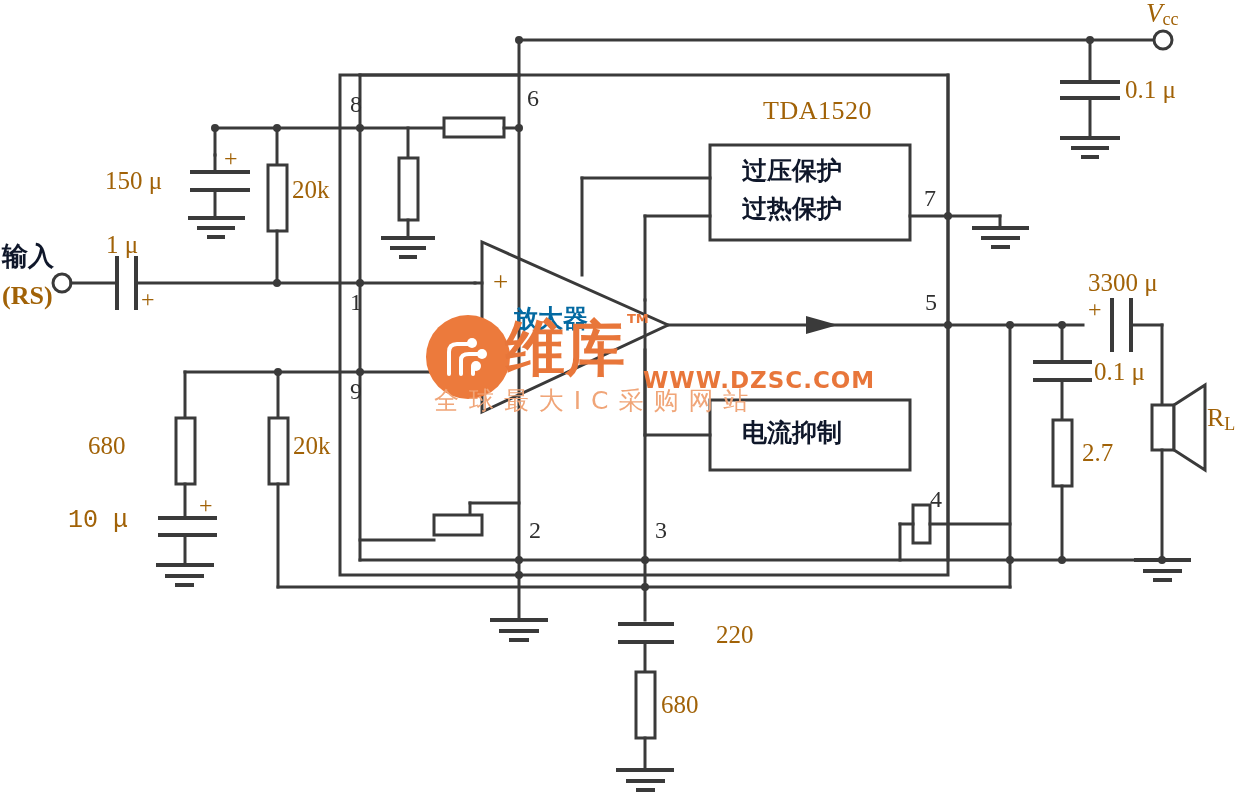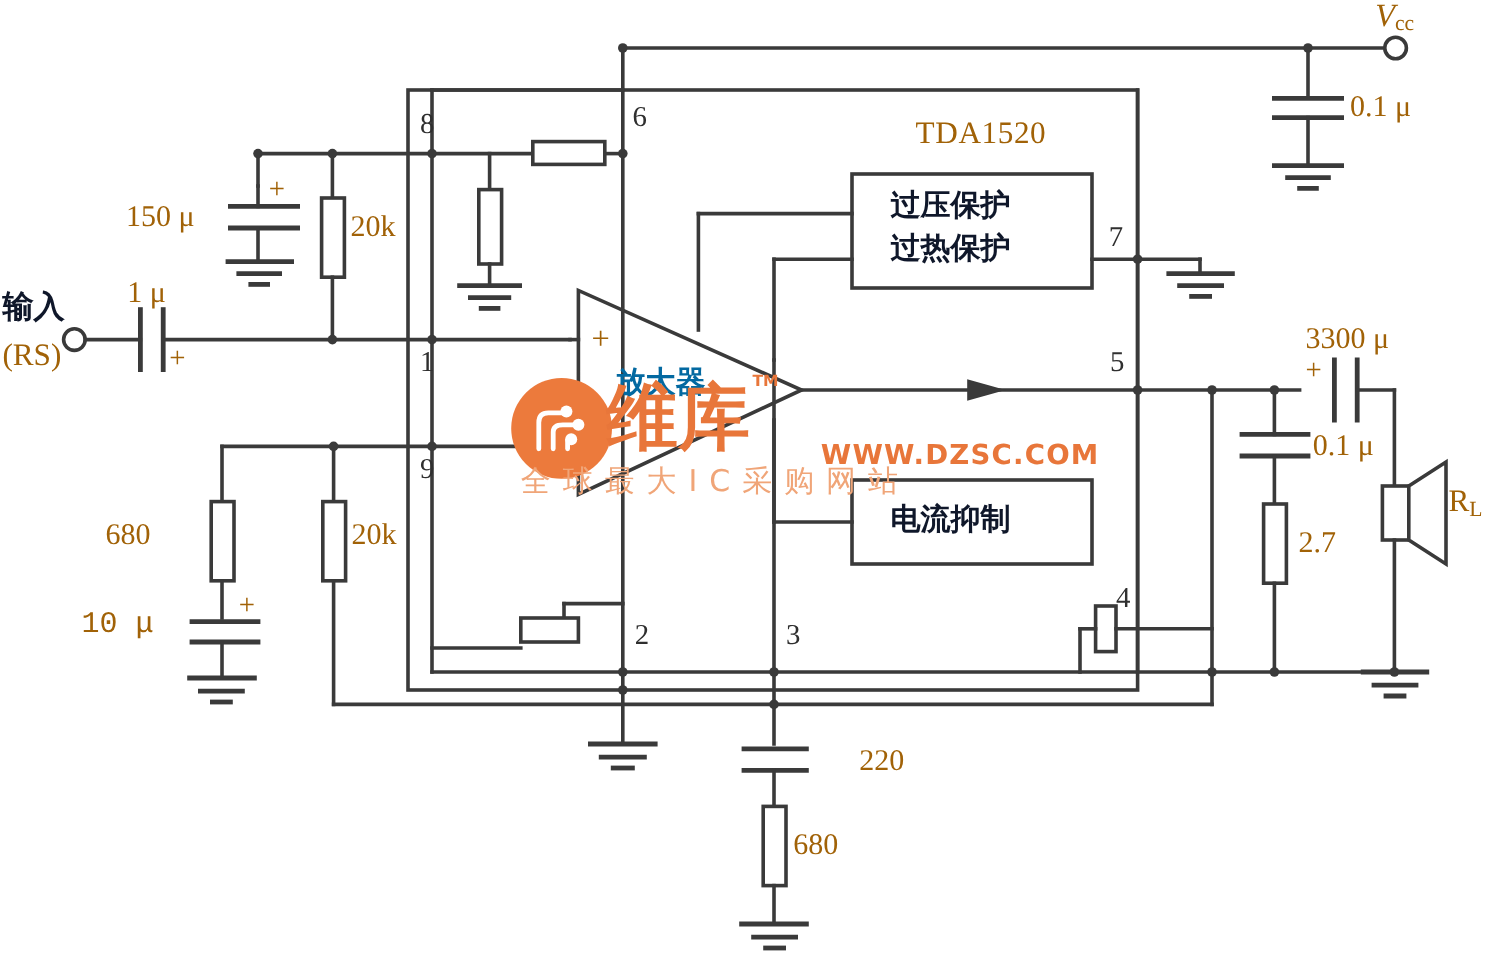--- a/index.html
+++ b/index.html
@@ -210,31 +210,31 @@
   <div class="lbl pin" style="left:527px;top:86px;">6</div>
   <div class="lbl pin" style="left:924px;top:186px;">7</div>
   <div class="lbl pin" style="left:350px;top:290px;">1</div>
   <div class="lbl pin" style="left:925px;top:290px;">5</div>
   <div class="lbl pin" style="left:350px;top:379px;">9</div>
   <div class="lbl pin" style="left:930px;top:487px;">4</div>
   <div class="lbl pin" style="left:529px;top:518px;">2</div>
   <div class="lbl pin" style="left:655px;top:518px;">3</div>
 
   <div class="lbl cn" style="left:742px;top:158px;font-size:25px;">过压保护</div>
-  <div class="lbl cn" style="left:742px;top:196px;font-size:25px;font-family:Liberation Mono, monospace;">过热保护</div>
+  <div class="lbl cn" style="left:742px;top:196px;font-size:25px;">过热保护</div>
 
   <div class="lbl cn" style="left:742px;top:420px;font-size:25px;">电流抑制</div>
 
   <div class="lbl cn" style="left:513px;top:306px;font-size:25px;color:#0369a1;">放大器</div>
 
   <div class="lbl" style="left:493px;top:269px;font-size:27px;">+</div>
   <div class="lbl" style="left:493px;top:355px;font-size:27px;">−</div>
 
   <div class="lbl cn" style="left:2px;top:243px;font-size:26px;">输入</div>
-  <div class="lbl" style="left:2px;top:283px;font-size:26px;">(RS)</div>
+  <div class="lbl" style="left:2px;top:283px;font-size:26px;font-weight:bold;">(RS)</div>
 
   <div class="lbl val" style="left:105px;top:168px;">150 μ</div>
   <div class="lbl" style="left:224px;top:146px;font-size:24px;">+</div>
 
   <div class="lbl val" style="left:106px;top:232px;">1 μ</div>
   <div class="lbl" style="left:141px;top:287px;font-size:24px;">+</div>
 
   <div class="lbl val" style="left:292px;top:177px;">20k</div>
 
   <div class="lbl val" style="left:88px;top:433px;">680</div>
@@ -266,17 +266,17 @@
       </g>
       <g fill="#ffffff">
         <circle cx="49" cy="31" r="5"></circle>
         <circle cx="59" cy="42" r="5"></circle>
         <circle cx="53" cy="54" r="5"></circle>
       </g>
     </svg>
 
     <div class="wm" style="left:505px;top:318px;font-size:60px;font-weight:bold;">维库</div>
     <div class="wm" style="left:627px;top:312px;font-size:13px;font-weight:bold;text-align:right;">TM</div>
-    <div class="wm" style="left:643px;top:369px;font-size:23px;font-weight:bold;letter-spacing:1px;padding-left:41px;">WWW.DZSC.COM</div>
+    <div class="wm" style="left:643px;top:369px;font-size:23px;font-weight:bold;letter-spacing:1px;">WWW.DZSC.COM</div>
     <div class="wm" style="left:434px;top:388px;font-size:25px;color:#f0a578;letter-spacing:1px;">全 球 最 大 I C 采 购 网 站</div>
   </div>
 
 </div>
 
 </body></html>

